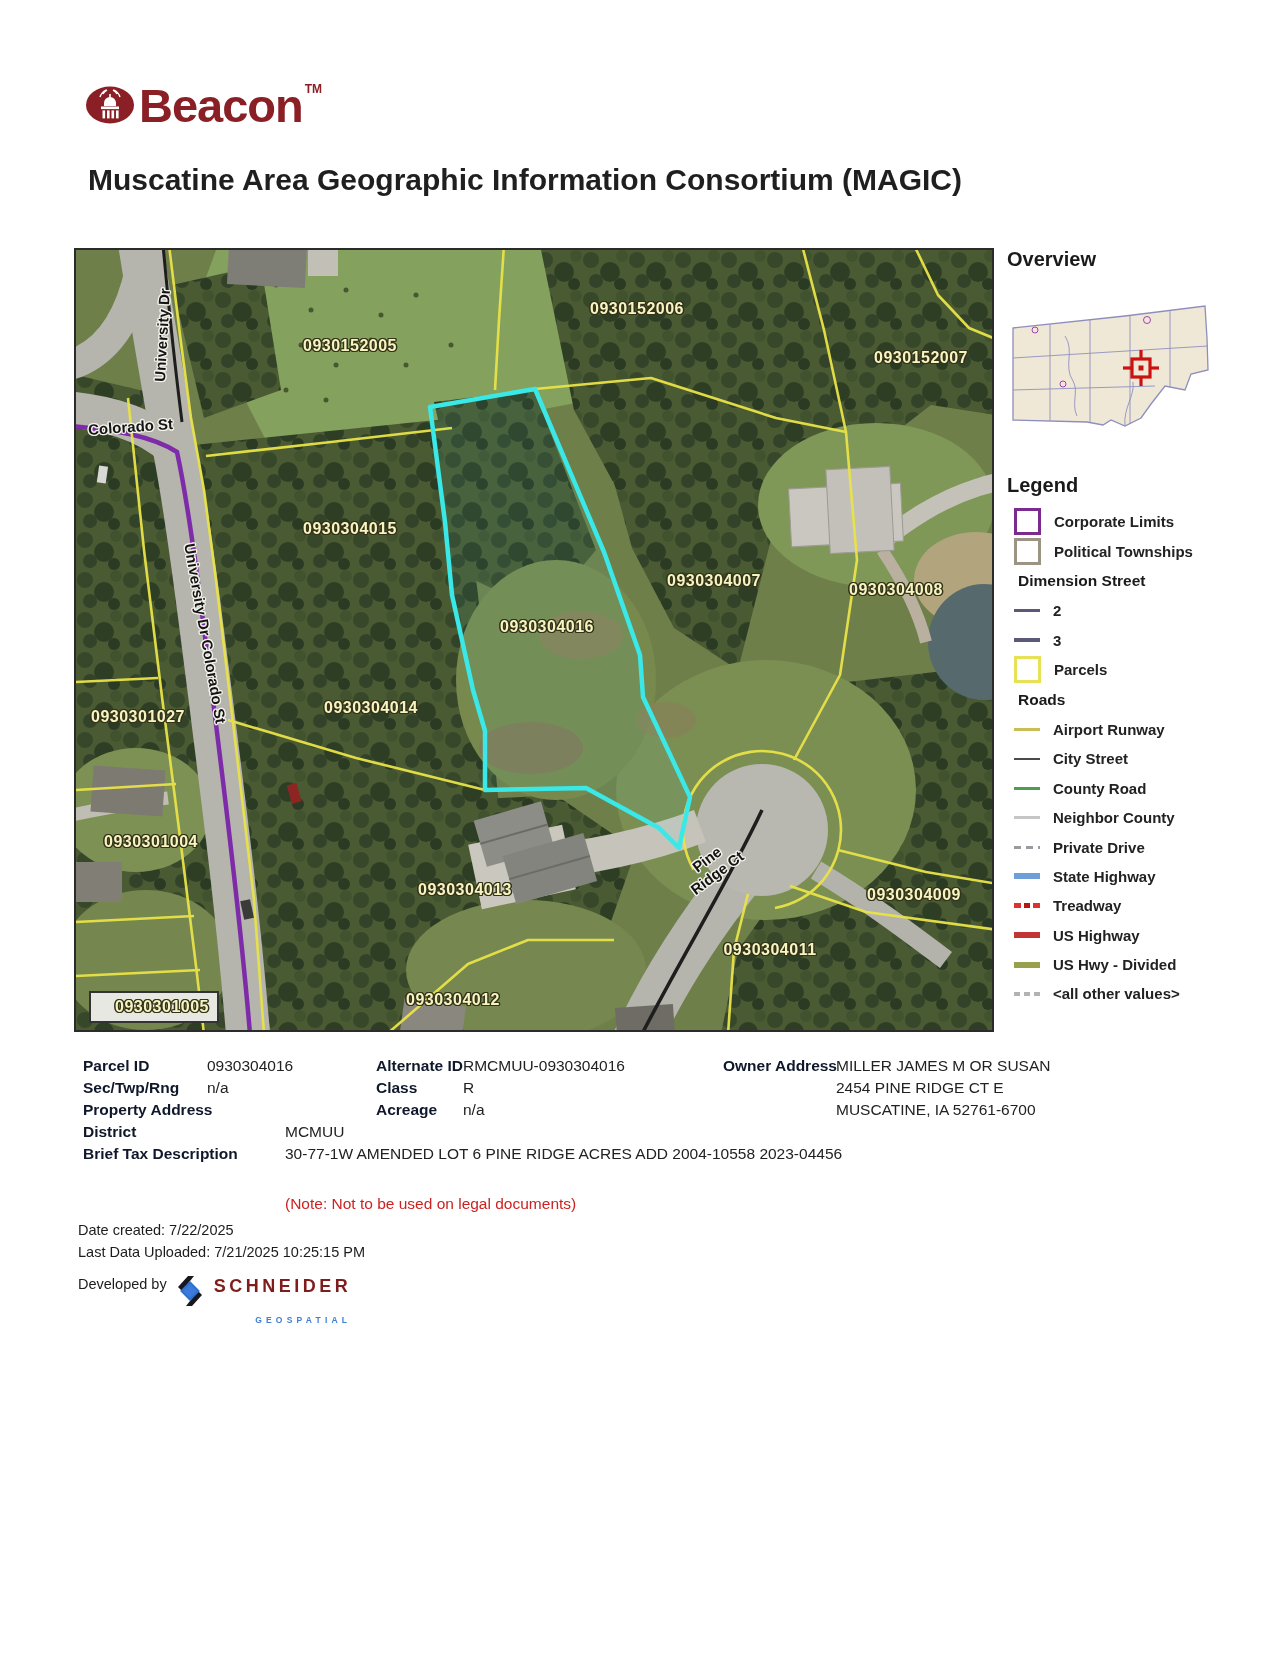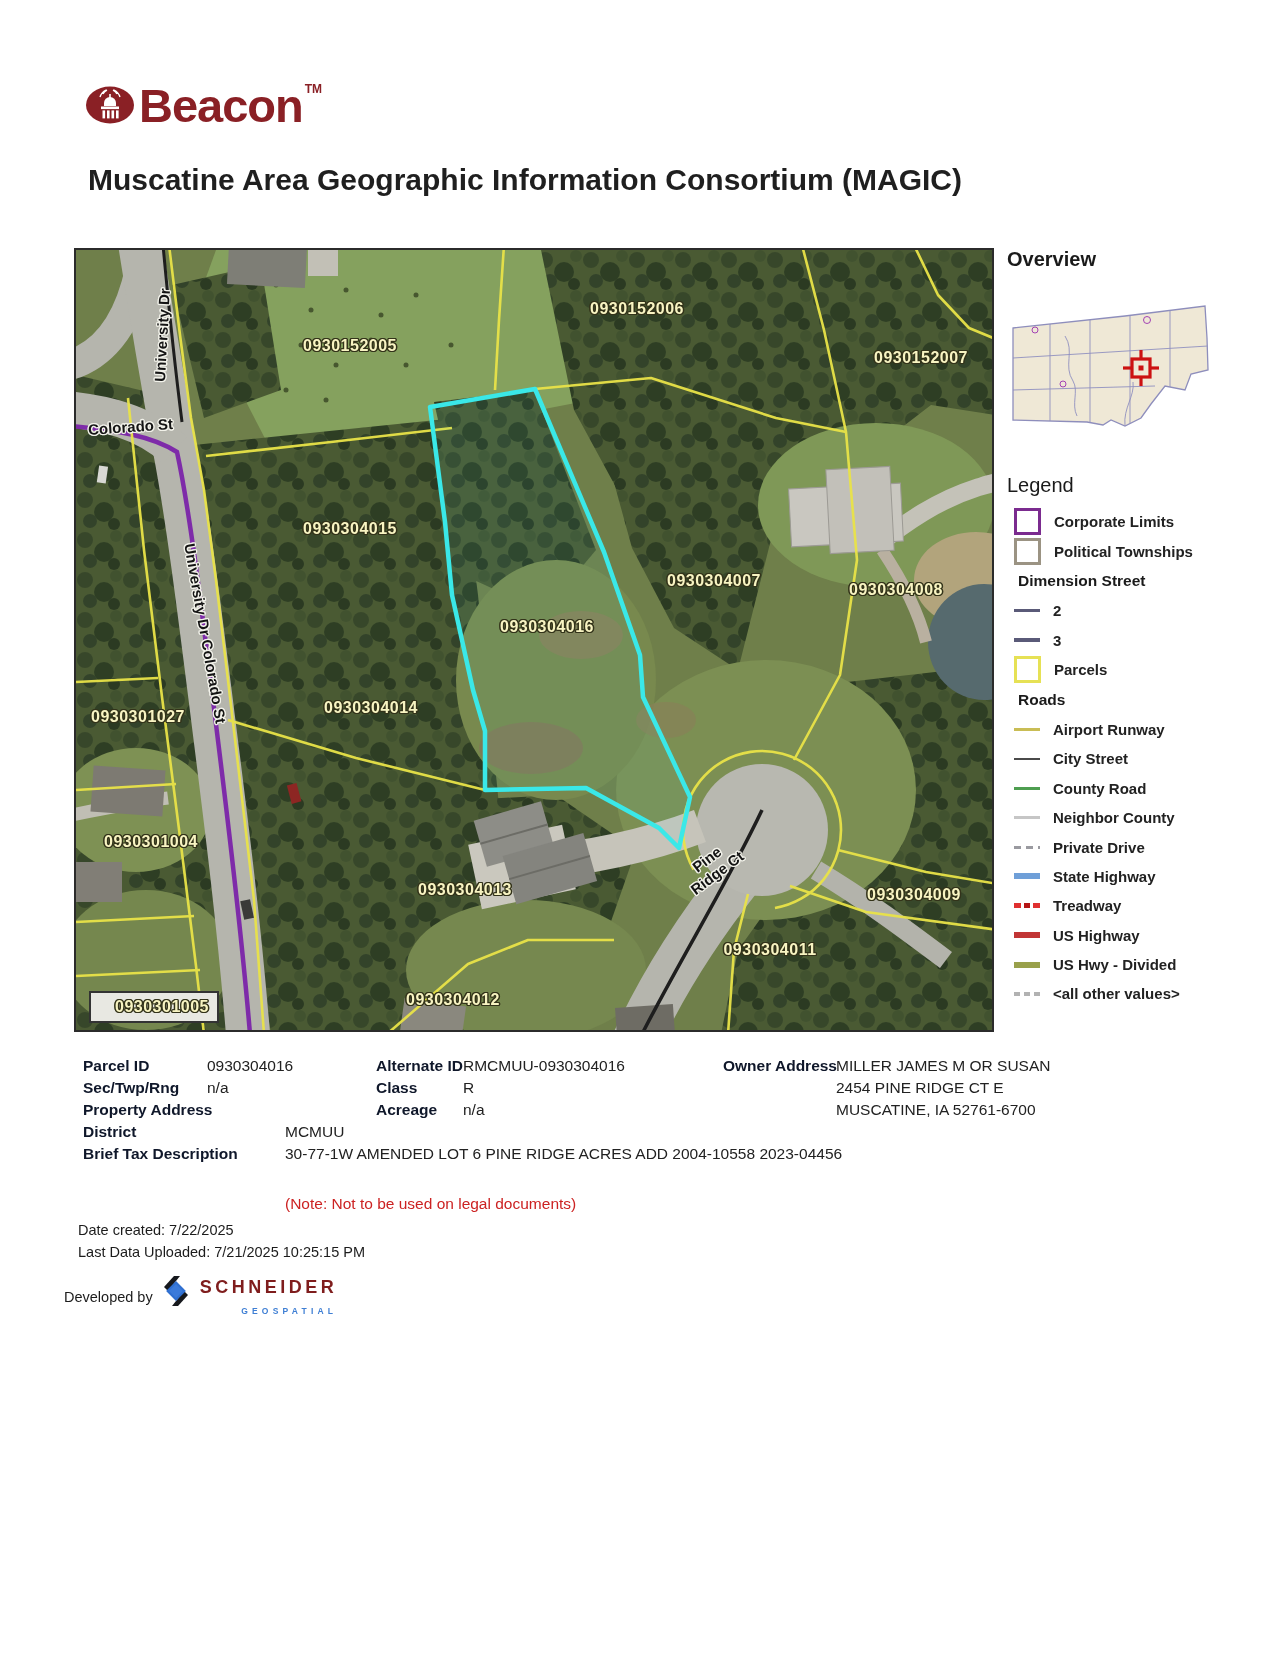--- a/index.html
+++ b/index.html
@@ -15,21 +15,21 @@
   .map-frame{position:absolute;left:74px;top:248px;width:920px;height:784px;border:2px solid #2b2b2b;overflow:hidden;background:#6f7f4a;box-sizing:border-box;}
   .map-frame svg{position:absolute;left:0;top:0;}
   .plabel{position:absolute;transform:translate(-50%,-50%);font-size:16px;font-weight:700;color:#f8f4c2;letter-spacing:.5px;white-space:nowrap;
     text-shadow:-1.4px 0 #33331a,1.4px 0 #33331a,0 -1.4px #33331a,0 1.4px #33331a,-1px -1px #33331a,1px 1px #33331a,1px -1px #33331a,-1px 1px #33331a;}
   .slabel{position:absolute;font-size:15px;font-weight:700;color:#141414;white-space:nowrap;
     text-shadow:-1.3px 0 #f2f2ea,1.3px 0 #f2f2ea,0 -1.3px #f2f2ea,0 1.3px #f2f2ea,-1px -1px #f2f2ea,1px 1px #f2f2ea,1px -1px #f2f2ea,-1px 1px #f2f2ea;}
 
   
   .ov-title{position:absolute;left:1007px;top:248px;font-size:20px;font-weight:700;}
   .ov-map{position:absolute;left:1005px;top:296px;width:205px;height:140px;}
-  .lg-title{position:absolute;left:1007px;top:474px;font-size:20px;font-weight:400;}
+  .lg-title{position:absolute;left:1007px;top:474px;font-size:20px;font-weight:700;}
   .legend{position:absolute;left:1014px;top:506px;width:230px;}
   .lg-row{display:flex;align-items:center;height:30px;}
   .lg-row.small{height:29.4px;}
   .lg-head{font-size:15.5px;font-weight:700;height:30px;display:flex;align-items:center;padding-left:4px;}
   .lg-label{font-size:15px;font-weight:700;color:#222;margin-left:13px;white-space:nowrap;}
   .swbox{width:21px;height:21px;background:#fff;border:3px solid #000;flex:0 0 auto;}
   .swline{width:26px;height:3px;flex:0 0 auto;}
   .b-corp{border-color:#7b2b8f;}
   .b-town{border-color:#9b9383;}
   .b-parcel{border-color:#e6e155;}
@@ -44,24 +44,24 @@
   .l-ushwy{background:#c13535;height:6px;}
   .l-usdiv{background:#99a04b;height:6px;}
   .l-other{height:4px;background:repeating-linear-gradient(90deg,#b2b2b2 0 6px,transparent 6px 10px);}
 
   
   .dl{position:absolute;font-size:15.5px;font-weight:700;color:#0f172a;white-space:nowrap;margin-left:11px;}
   .dv{position:absolute;font-size:15.5px;font-weight:400;color:#222;white-space:nowrap;}
   .dv.red{color:#cc2222;margin-top:28px;}
 
   .foot{position:absolute;font-size:14.5px;color:#1c1c1c;}
-  .devby{position:absolute;left:64px;top:1276px;font-size:14.5px;color:#1c1c1c;display:flex;align-items:center;}
+  .devby{position:absolute;left:78px;top:1276px;font-size:14.5px;color:#1c1c1c;display:flex;align-items:flex-start;}
   .schneider-wrap{display:flex;flex-direction:column;margin-left:6px;}
   .schneider{font-size:18px;font-weight:700;color:#7f1d1d;letter-spacing:3.5px;line-height:20px;}
-  .geospatial{font-size:8.5px;font-weight:700;color:#3f7fd4;letter-spacing:4.2px;align-self:flex-end;margin-top:9px;}
+  .geospatial{font-size:8.5px;font-weight:700;color:#3f7fd4;letter-spacing:4.2px;align-self:flex-end;margin-top:19px;}
 </style>
 </head>
 <body>
 
 <div class="brand">
   <span>
     <svg width="50" height="42" viewBox="0 0 50 42">
       <ellipse cx="25" cy="21" rx="24" ry="18.5" fill="#8a2025"></ellipse>
       <path d="M25,10 v4" stroke="#fff" stroke-width="1.6"></path>
       <path d="M18,10 a8,8 0 0 1 4,-4 M15,13 a12,12 0 0 1 6,-7" stroke="#fff" stroke-width="1.4" fill="none"></path>

